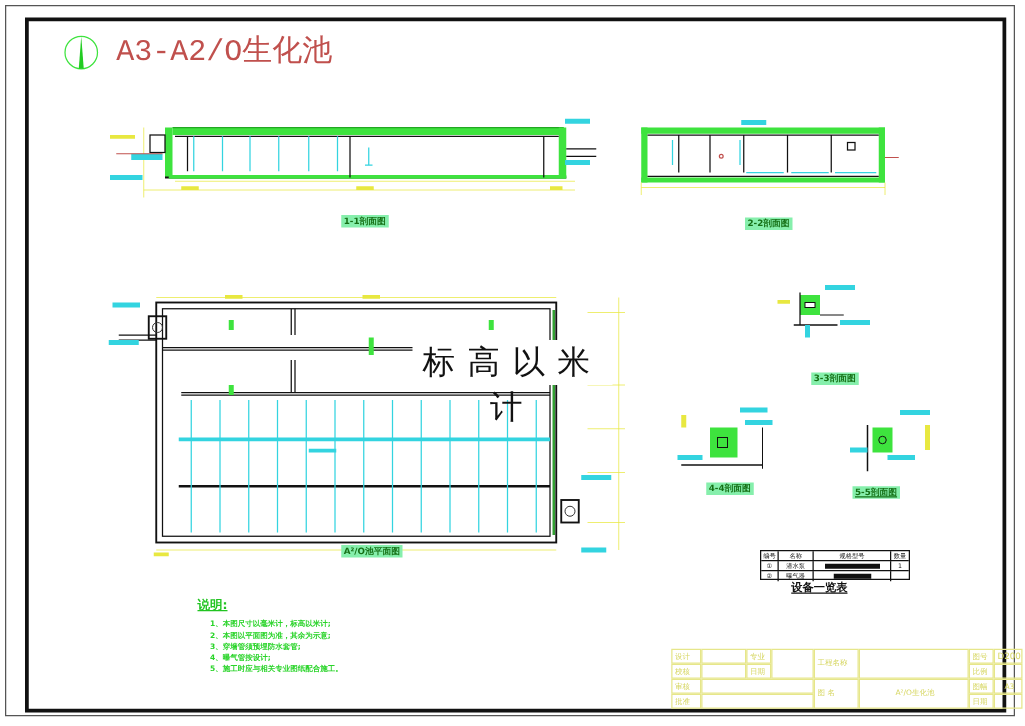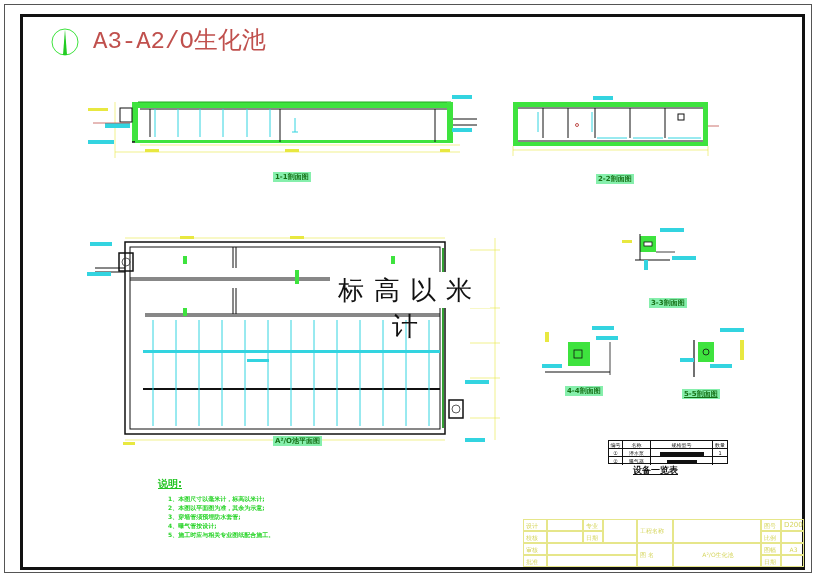--- a/index.html
+++ b/index.html
@@ -5,21 +5,21 @@
   html, body { margin:0; padding:0; }
   body { width:820px; height:581px; background:#ffffff; position:relative; overflow:hidden; font-family:"DejaVu Sans", sans-serif; }
   .abs { position:absolute; }
   .outer-frame { left:4px; top:4px; width:808px; height:569px; border:1px solid #555; box-sizing:border-box; }
   .inner-frame { left:20px; top:14px; width:785px; height:556px; border:3px solid #111; box-sizing:border-box; }
   .title { left:93px; top:24px; font-family:Liberation Mono, monospace; font-size:24px; color:#c0504d; letter-spacing:0px; }
   .watermark { left:330px; top:272px; width:160px; height:36px; background:#fff; font-family:"DejaVu Serif", serif; font-size:26px; color:#111; letter-spacing:10px; text-align:center; line-height:36px; }
   .view-label { font-size:7px; background:#86efac; color:#167016; padding:0 2px; height:10px; line-height:10px; font-weight:bold; }
   .note-title { left:158px; top:477px; font-size:10px; color:#22c422; font-weight:bold; text-decoration:underline; }
   .note-item { font-size:6px; color:#29d429; font-weight:bold; white-space:nowrap; }
-  .tb { left:523px; top:519px; width:224px; height:48px; }
+  .tb { left:537px; top:519px; width:224px; height:48px; }
   .tb-cell { position:absolute; border:1px solid #e6e68a; box-sizing:border-box; font-size:6px; color:#d6d660; overflow:hidden; white-space:nowrap; line-height:11px; padding-left:2px; }
   .eq-title { left:633px; top:420px; font-size:9px; font-weight:bold; color:#111; text-decoration:underline;margin-top:44px; }
   .eq-table { left:608px; top:440px; width:120px; height:24px; border:1px solid #111; box-sizing:border-box; }
   .eq-row { position:absolute; left:0; width:100%; height:8px; border-bottom:1px solid #111; box-sizing:border-box; }
   .eq-cell { position:absolute; top:0; height:8px; border-right:1px solid #111; box-sizing:border-box; font-size:5px; text-align:center; line-height:8px; color:#111; }
   .eq-bar { display:inline-block; background:#111; height:4px; vertical-align:middle; }
 </style>
 </head>
 <body>
 

